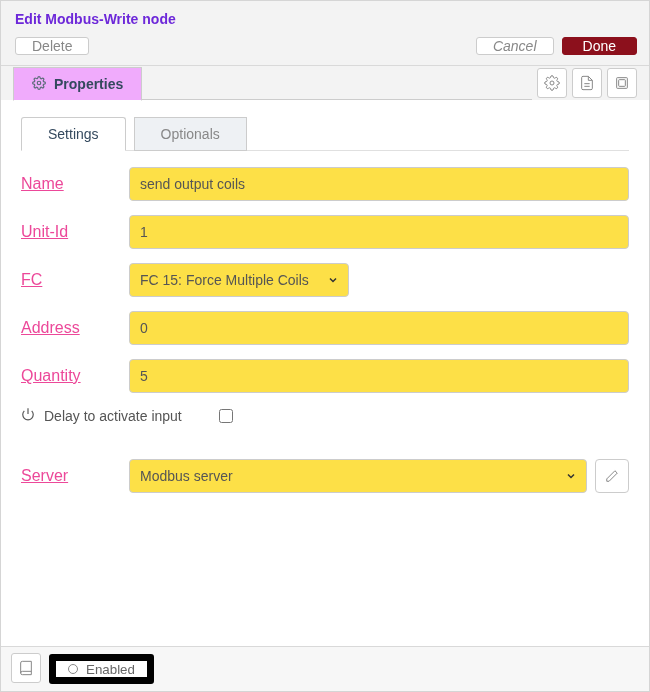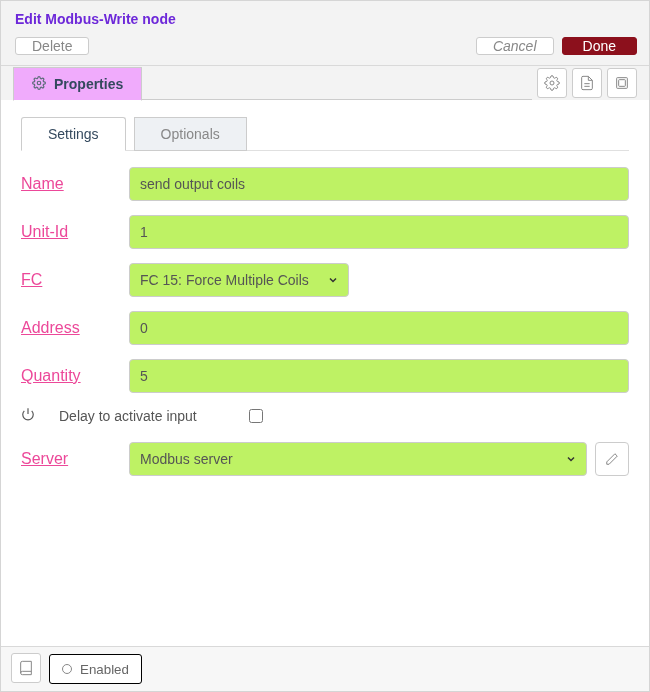--- a/index.html
+++ b/index.html
@@ -136,21 +136,21 @@
   gap: 6px;
   text-decoration: underline;
 }
 .form-input, .form-select {
   height: 34px;
   border: 1px solid #ccc;
   border-radius: 4px;
   padding: 0 10px;
   font-size: 14px;
   color: #555;
-  background: #bef264;
+  background: #fde047;
 }
 .form-input.wide { flex: 1; }
 .form-select {
   appearance: none;
   background-image: none;
   padding-right: 28px;
 }
 .select-wrap {
   position: relative;
   display: inline-flex;
@@ -159,22 +159,22 @@
 .select-wrap .chevron {
   position: absolute;
   right: 10px;
   top: 50%;
   transform: translateY(-50%);
   pointer-events: none;
 }
 .checkbox-row {
   display: flex;
   align-items: center;
-  gap: 24px;
-  margin-bottom: 18px;
+  gap: 9px;
+  margin-bottom: 35px;
   color: #555;
 }
 .checkbox-row input[type=checkbox] {
   margin-left: 28px;
   width: 14px;
   height: 14px;
 }
 .server-row {
   display: flex;
   align-items: center;
@@ -198,21 +198,21 @@
   background: #f7f7f7;
   padding: 6px 10px;
   display: flex;
   align-items: center;
   gap: 8px;
 }
 .footer .icon-btn { margin-left: 0; }
 .enabled-btn {
   height: 30px;
   padding: 0 12px;
-  border: 1px solid #000000;
+  border: 7px solid #000000;
   background: #fff;
   border-radius: 3px;
   display: flex;
   align-items: center;
   gap: 8px;
   color: #666;
   cursor: pointer;
 }
 .circle-indicator {
   width: 10px; height: 10px;

